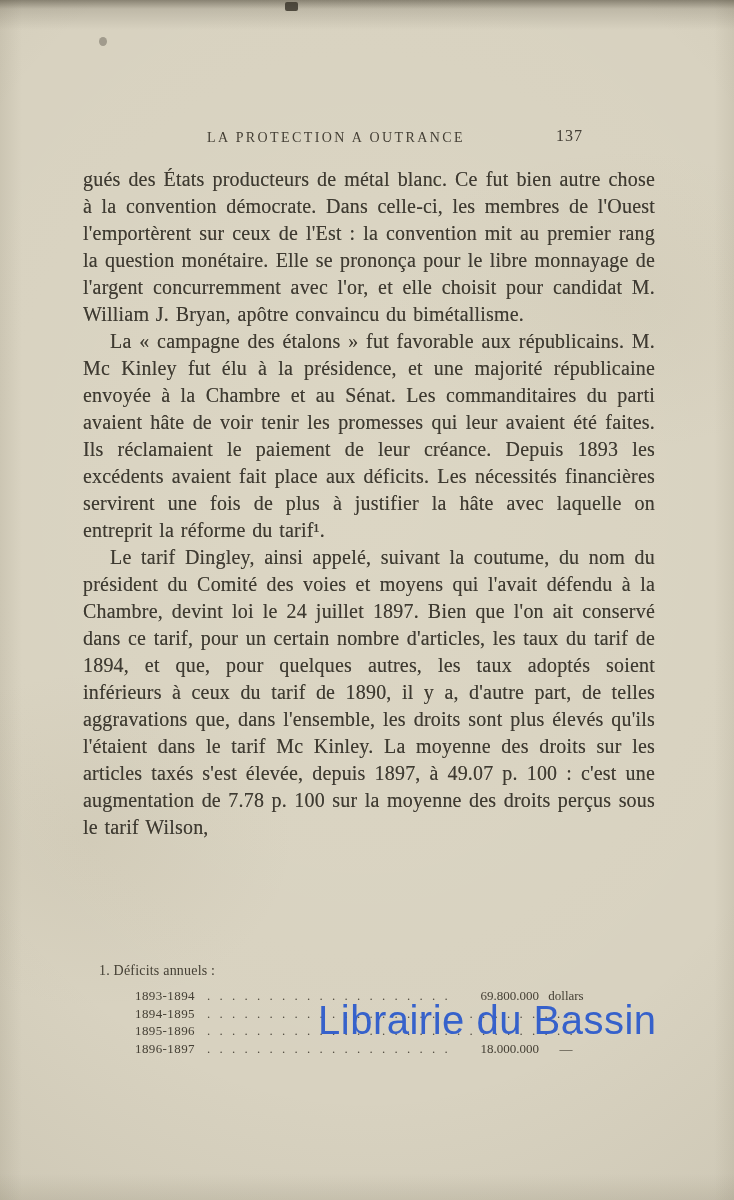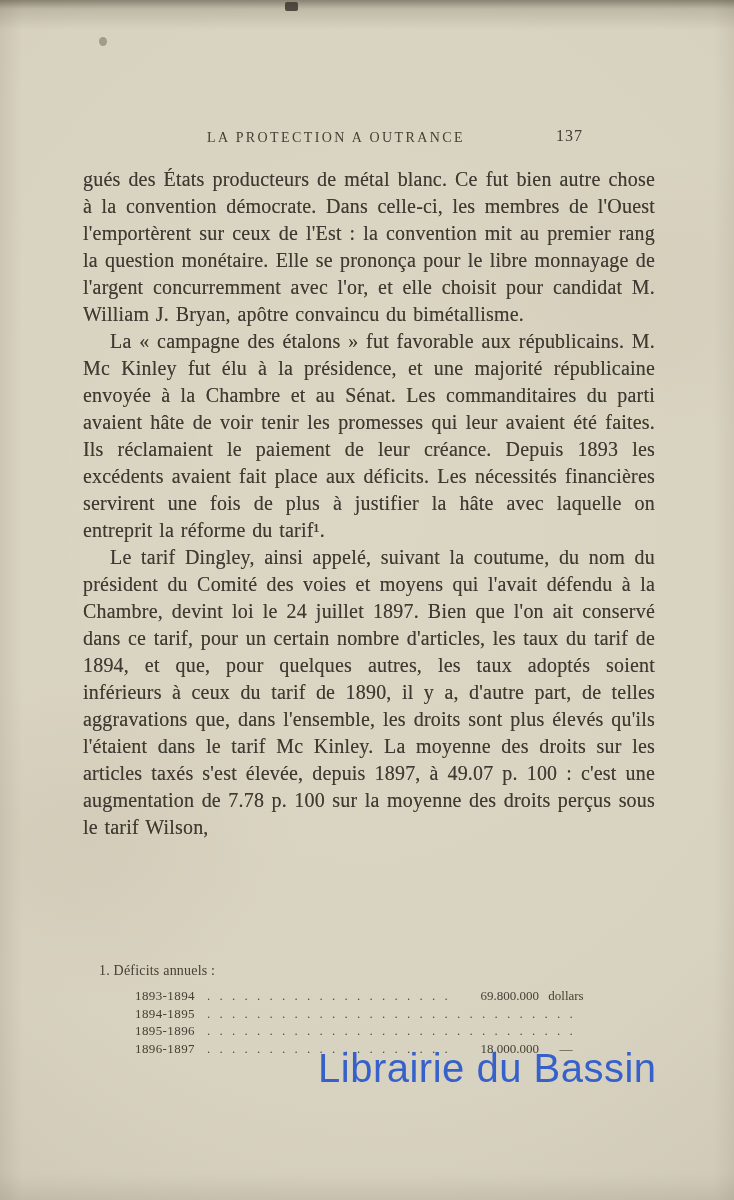--- a/index.html
+++ b/index.html
@@ -148,21 +148,21 @@
   .fn-unit {
     flex: 0 0 54px;
     text-align: center;
     white-space: nowrap;
   }
   .fn-value:empty, .fn-unit:empty { display: none; }
 
   .watermark {
     position: absolute;
     left: 318px;
-    top: 1046px;
+    top: 998px;
     font-family: "Liberation Sans", "DejaVu Sans", sans-serif;
     font-size: 40px;
     letter-spacing: 0.5px;
     white-space: nowrap;
     z-index: 10;
     opacity: 0.95;
   }
 </style>
 </head>
 <body>

